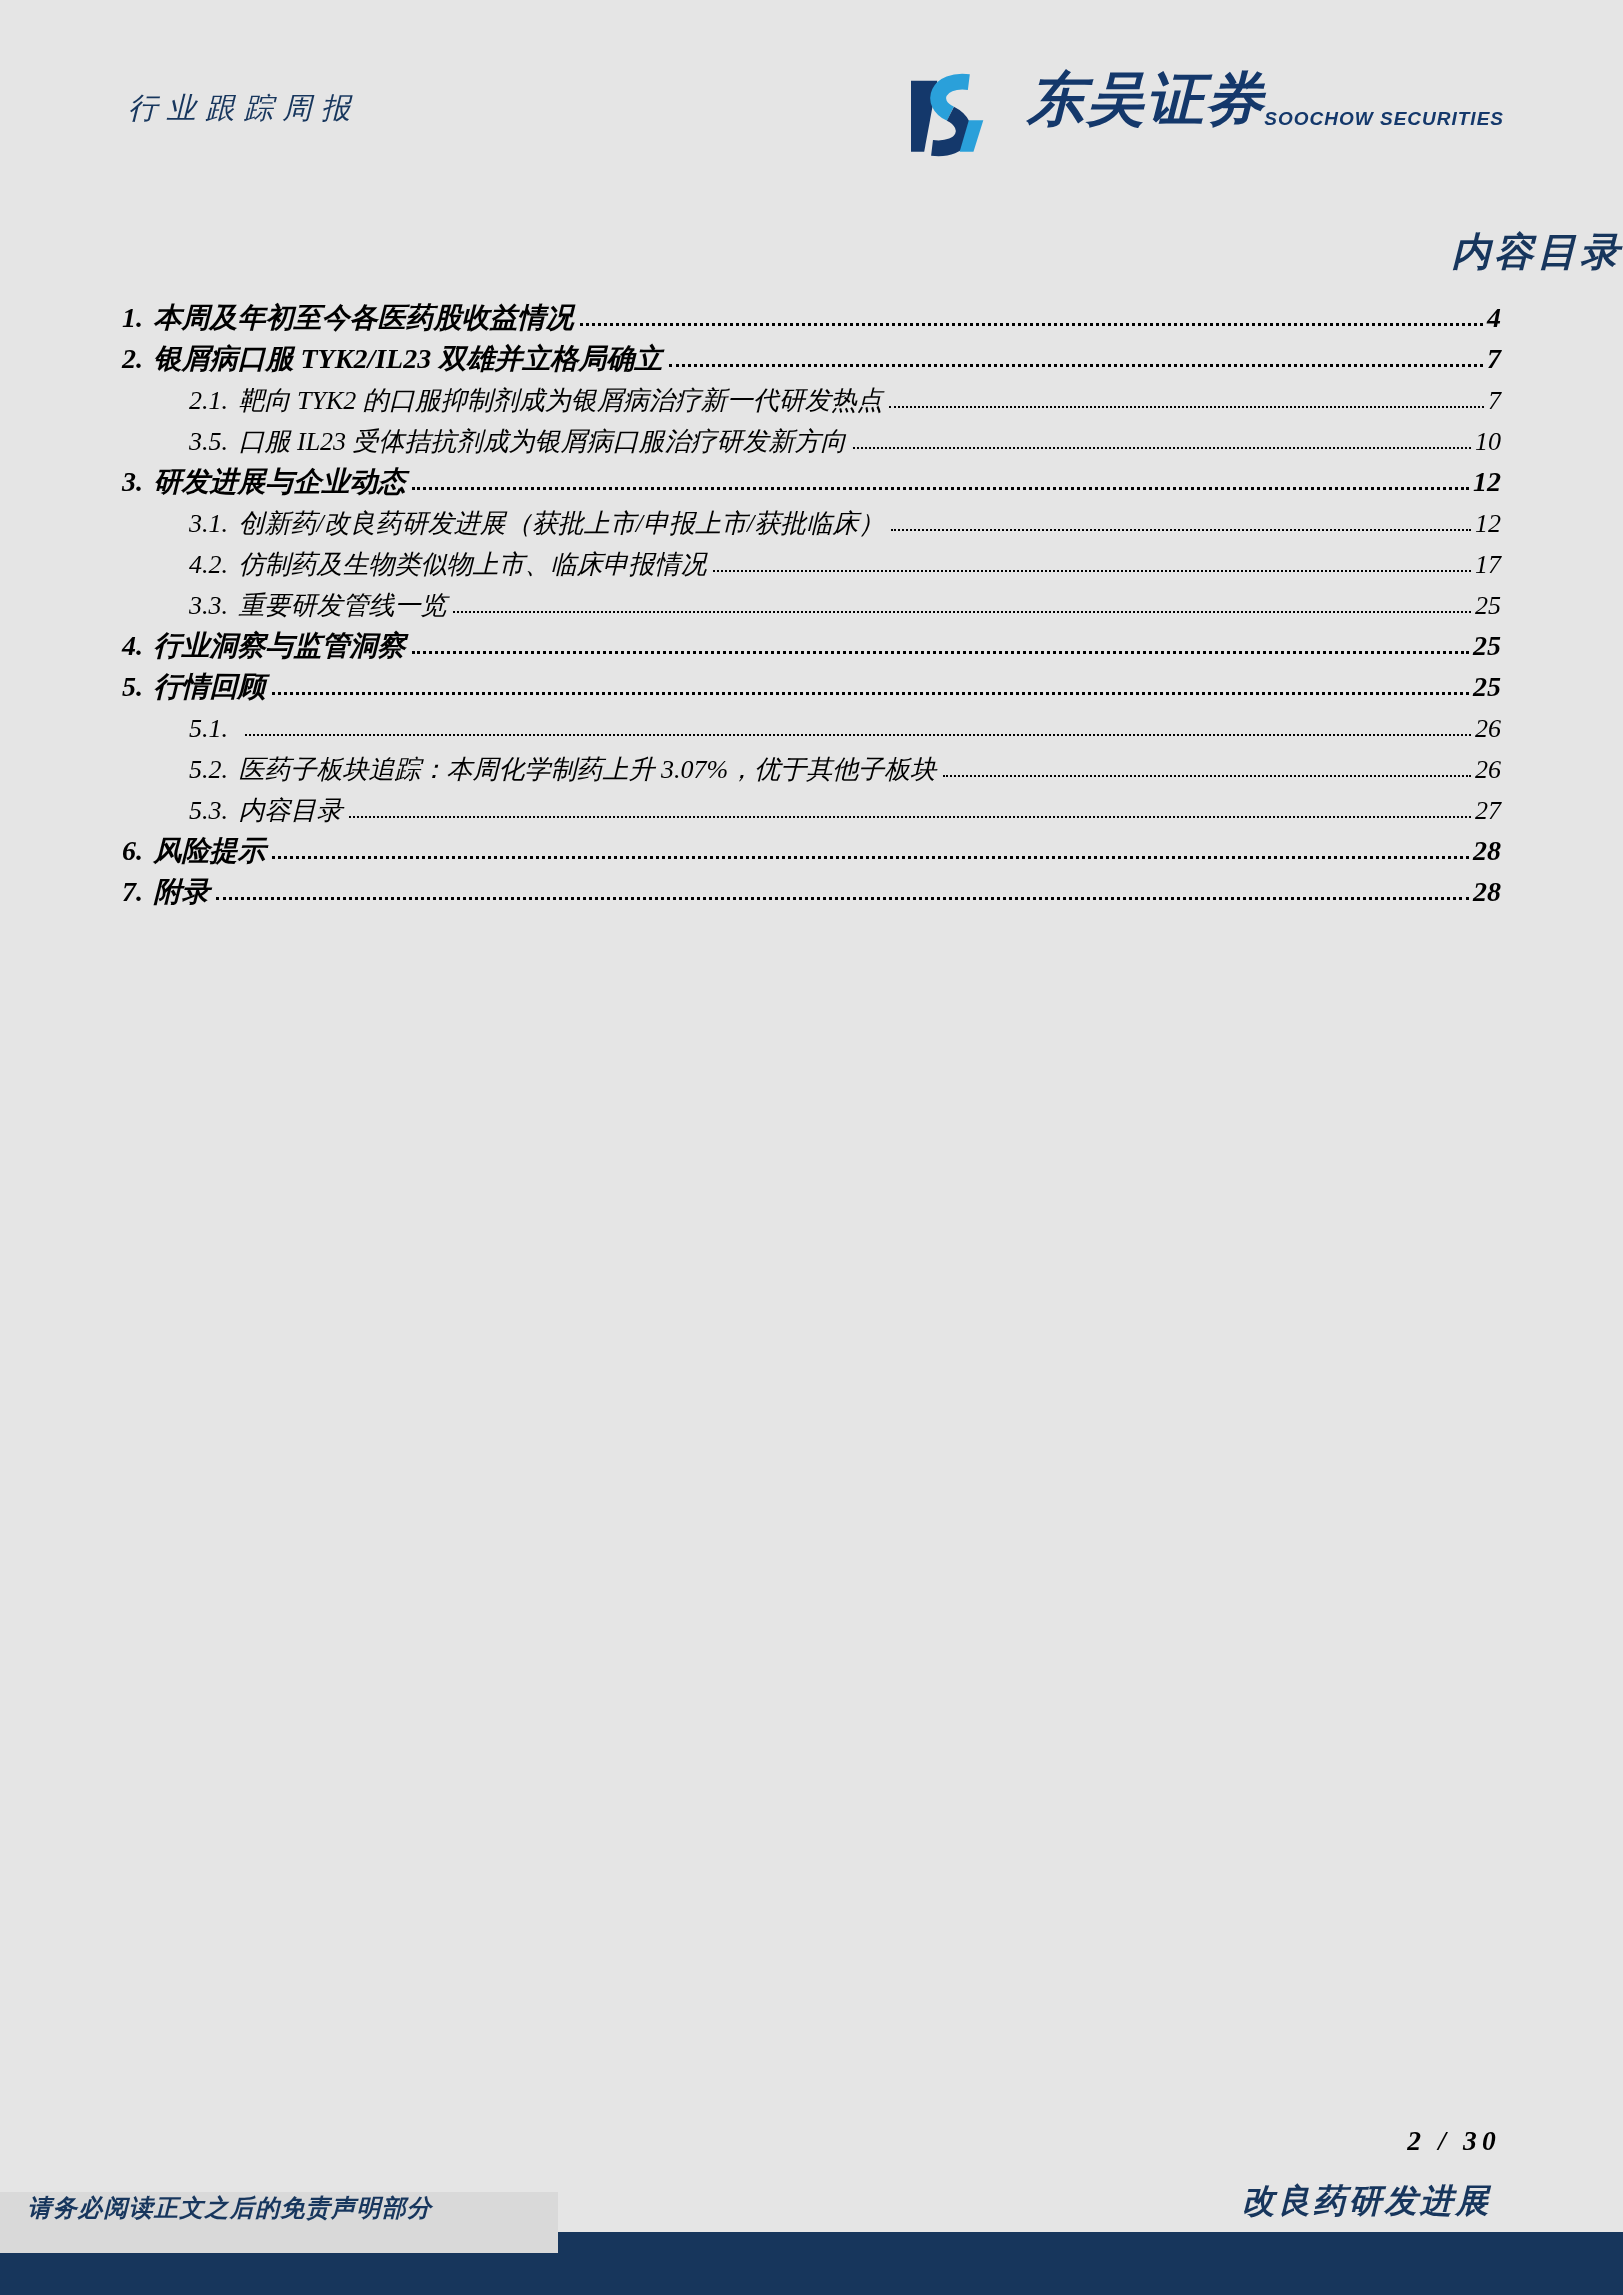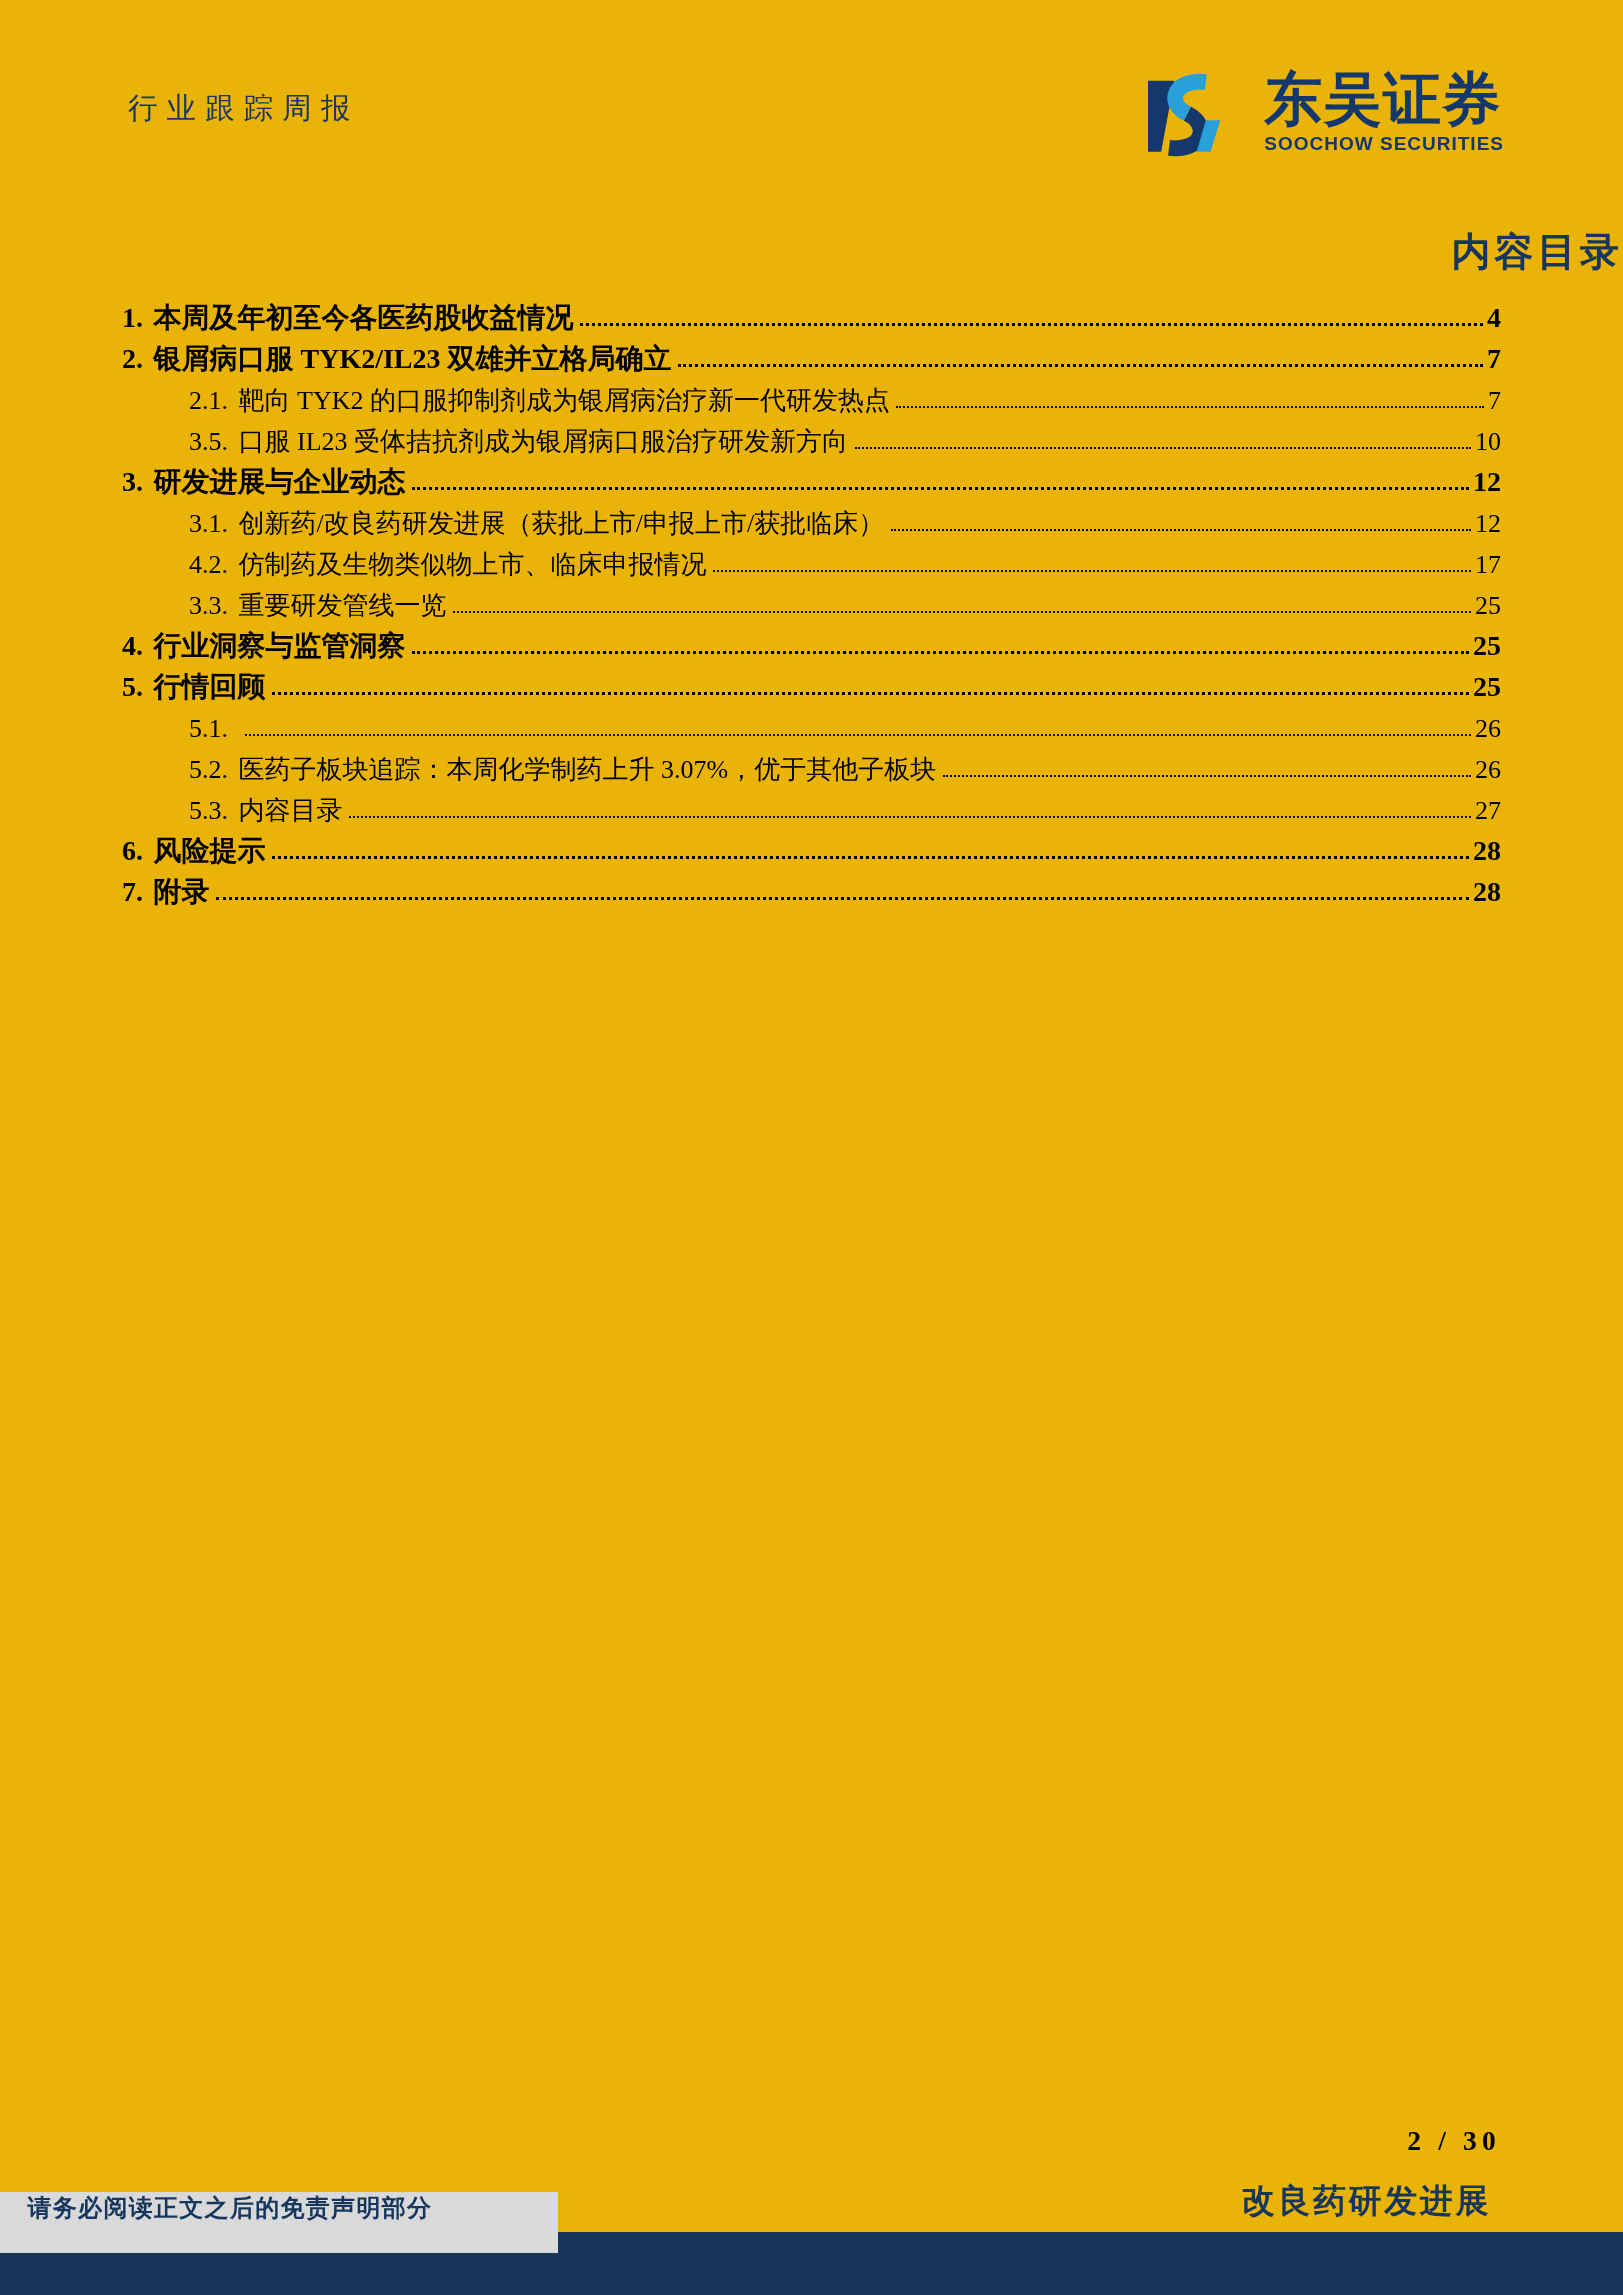--- a/index.html
+++ b/index.html
@@ -1,36 +1,37 @@
 <!DOCTYPE html>
 <html style="font-size:10.5px"><head>
 <meta charset="utf-8">
 <style>
   html,body{margin:0;padding:0;background:#888;}
   .page{
     position:relative;
     width:1623px;height:2295px;
     margin:0 auto;
-    background:#eab308;
+    background:#e5e5e5;
     font-family:"Liberation Serif","DejaVu Serif",serif;
     color:#000;
     overflow:hidden;
+    font-style:italic;
   }
   
   .header-left{
     position:absolute;left:128px;top:89px;
     font-size:29.4px;letter-spacing:9.2px;
     color:#17365d;
   }
   .logo{
     position:absolute;top:69px;right:119px;
     display:flex;align-items:flex-start;gap:13px;
   }
   .logo-mark{width:95px;height:92px;display:block;}
-  .logo-text{display:flex;flex-direction:column;align-items:flex-start;margin-left:20px;}
+  .logo-text{display:flex;flex-direction:row;align-items:flex-end;margin-left:20px;}
   .logo-cn{
     font-size:58px;line-height:1.06;font-weight:bold;
     color:#14386b;letter-spacing:1.3px;white-space:nowrap;
   }
   .logo-en{
     font-family:"Liberation Sans","DejaVu Sans",sans-serif;
     font-size:19px;font-weight:bold;color:#14386b;
     letter-spacing:1px;margin-top:2.6px;white-space:nowrap;
   }
   

